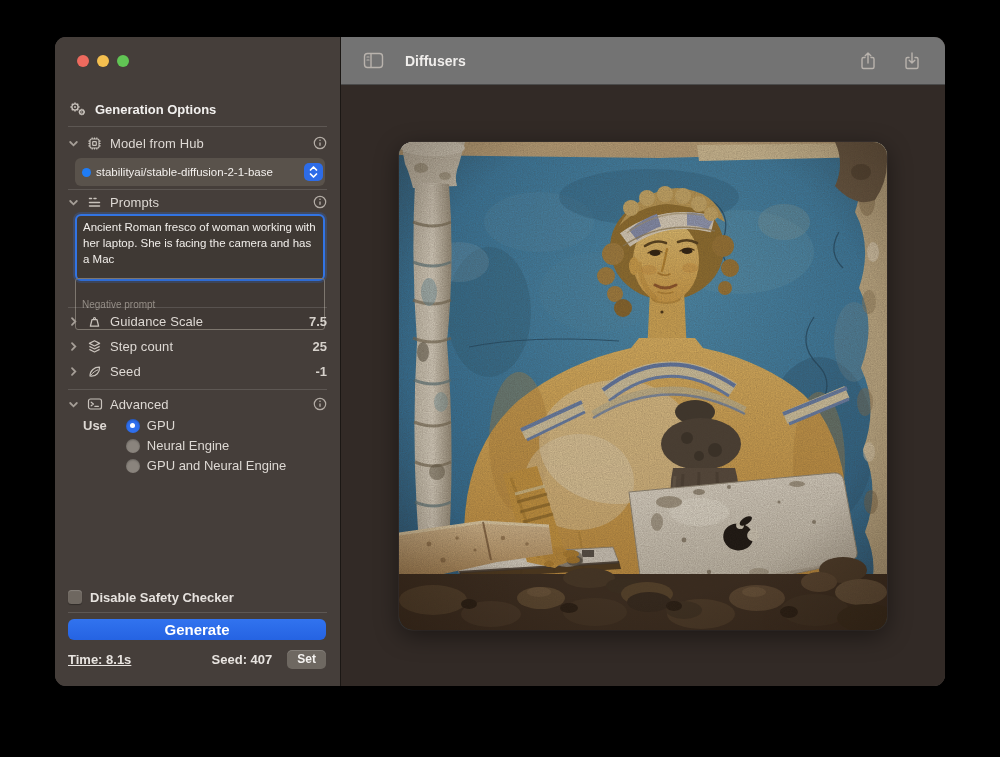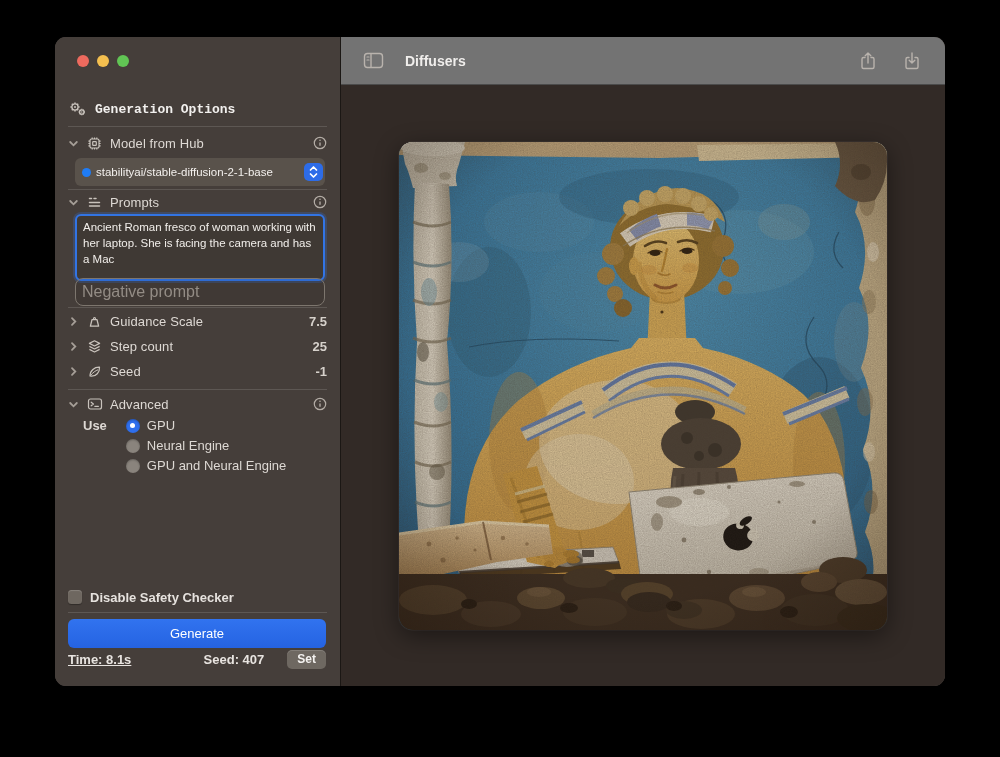--- a/index.html
+++ b/index.html
@@ -12,55 +12,55 @@
   .traffic{position:absolute;top:18px;left:22px;display:flex;gap:8px;}
   .tl{width:12px;height:12px;border-radius:50%;}
   .row{position:absolute;left:13px;right:13px;height:24px;display:flex;align-items:center;gap:7px;
     color:#ded9d4;font-size:13px;}
   .row .chev{width:11px;flex:0 0 11px;color:#a59e97;display:flex;}
   .row .ric{width:17px;flex:0 0 17px;color:#c9c3bc;display:flex;justify-content:center;}
   .row .lbl{flex:1;letter-spacing:.1px;}
   .row .val{color:#d6d1cb;font-weight:600;}
   .info{width:14px;height:14px;flex:0 0 14px;color:#b3aca5;display:flex;}
   .hdr{position:absolute;left:13px;top:61px;height:22px;display:flex;align-items:center;gap:8px;
-    color:#f2f0ee;font-weight:700;font-size:13px;font-family:Liberation Mono, monospace;}
+    color:#f2f0ee;font-weight:700;font-size:13px;}
   .hdr .gico{color:#c9c3bc;display:flex;}
   .div{position:absolute;left:13px;right:13px;height:1px;background:rgba(255,255,255,.13);}
   .dropdown{position:absolute;left:20px;right:15px;top:121px;height:28px;background:#59524b;
     border-radius:6px;display:flex;align-items:center;padding:0 2px 0 7px;cursor:default;}
   .dropdown .dot{width:9px;height:9px;border-radius:50%;background:#1f7cf5;flex:0 0 9px;margin-right:5px;}
   .dropdown .dtext{flex:1;color:#f3f0ed;font-size:11.5px;white-space:nowrap;overflow:hidden;}
   .stepper{width:19px;height:18px;border-radius:5px;background:#2d6ce8;display:flex;align-items:center;
     justify-content:center;flex:0 0 19px;color:#fff;}
   .prompt-area{position:absolute;left:20px;right:15px;top:177px;height:57px;background:#3f3934;
     border:2px solid #3274e4;border-radius:6px;box-shadow:0 0 0 2px rgba(50,116,228,.25);
     color:#f1eeea;font-size:11.5px;line-height:1.4;padding:3px 6px;resize:none;outline:none;
     font-family:"Liberation Sans","DejaVu Sans",sans-serif;overflow:hidden;}
   .neg-input{position:absolute;left:20px;right:15px;top:241px;height:18px;background:rgba(0,0,0,.07);
-    border:1px solid #7d766e;border-radius:8px;color:#f1eeea;font-size:16px;padding:4px 6px;outline:none;
+    border:1px solid #7d766e;border-radius:3px;color:#f1eeea;font-size:10px;padding:16px 6px;outline:none;
     font-family:"Liberation Sans","DejaVu Sans",sans-serif;}
   .neg-input::placeholder{color:#938c85;}
   .use-row{position:absolute;left:28px;top:381px;display:flex;align-items:flex-start;gap:19px;
     color:#ded9d4;font-size:13px;}
   .radio-col{display:flex;flex-direction:column;gap:5px;}
   .radio-line{display:flex;align-items:center;gap:7px;height:15px;cursor:default;}
   .radio{width:14px;height:14px;border-radius:50%;background:#8a847d;box-shadow:inset 0 1px 2px rgba(0,0,0,.25);}
   .radio.on{background:#2f6fed;position:relative;}
   .radio.on::after{content:"";position:absolute;left:4.5px;top:4.5px;width:5px;height:5px;border-radius:50%;background:#fff;}
   .chk-row{position:absolute;left:13px;top:550px;height:20px;display:flex;align-items:center;gap:8px;
     color:#e6e2de;font-size:13px;font-weight:600;}
   .checkbox{width:14px;height:14px;border-radius:3.5px;background:#6e6760;
     box-shadow:inset 0 1px 1px rgba(255,255,255,.18),0 1px 1px rgba(0,0,0,.3);}
-  .gen-btn{position:absolute;left:13px;right:14px;top:582px;height:29px;border:none;border-radius:6px;
-    background:linear-gradient(#3173ef,#2563e2);color:#fff;font-weight:400;font-size:13px;
+  .gen-btn{position:absolute;left:13px;right:14px;top:582px;height:21px;border:none;border-radius:6px;
+    background:linear-gradient(#3173ef,#2563e2);color:#fff;font-weight:700;font-size:15px;
     font-family:"Liberation Sans","DejaVu Sans",sans-serif;cursor:pointer;}
   .status{position:absolute;left:13px;right:14px;top:612px;height:20px;display:flex;align-items:center;
     color:#e8e4e0;font-size:13px;font-weight:600;}
   .status .time{flex:1;text-decoration:underline;}
-  .status .seedv{margin-right:23px;text-align:right;}
+  .status .seedv{margin-right:15px;text-align:right;}
   .set-btn{height:19px;padding:0 10px;border:none;border-radius:5px;background:#6e6861;color:#f4f2f0;
     font-size:12px;font-weight:600;font-family:"Liberation Sans","DejaVu Sans",sans-serif;cursor:pointer;
     box-shadow:inset 0 1px 0 rgba(255,255,255,.15);}
   
   .main{flex:1;display:flex;flex-direction:column;background:#322a26;border-left:1px solid rgba(0,0,0,.45);}
   .titlebar{height:47px;flex:0 0 47px;background:#737373;display:flex;align-items:center;
     padding:0 24px 0 22px;border-bottom:1px solid rgba(0,0,0,.35);}
   .titlebar .ttl{color:#f0eeec;font-weight:700;font-size:14px;margin-left:21px;flex:1;}
   .tbico{color:#b9b3ad;display:flex;cursor:pointer;}
   .tbico + .tbico{margin-left:26px;}

